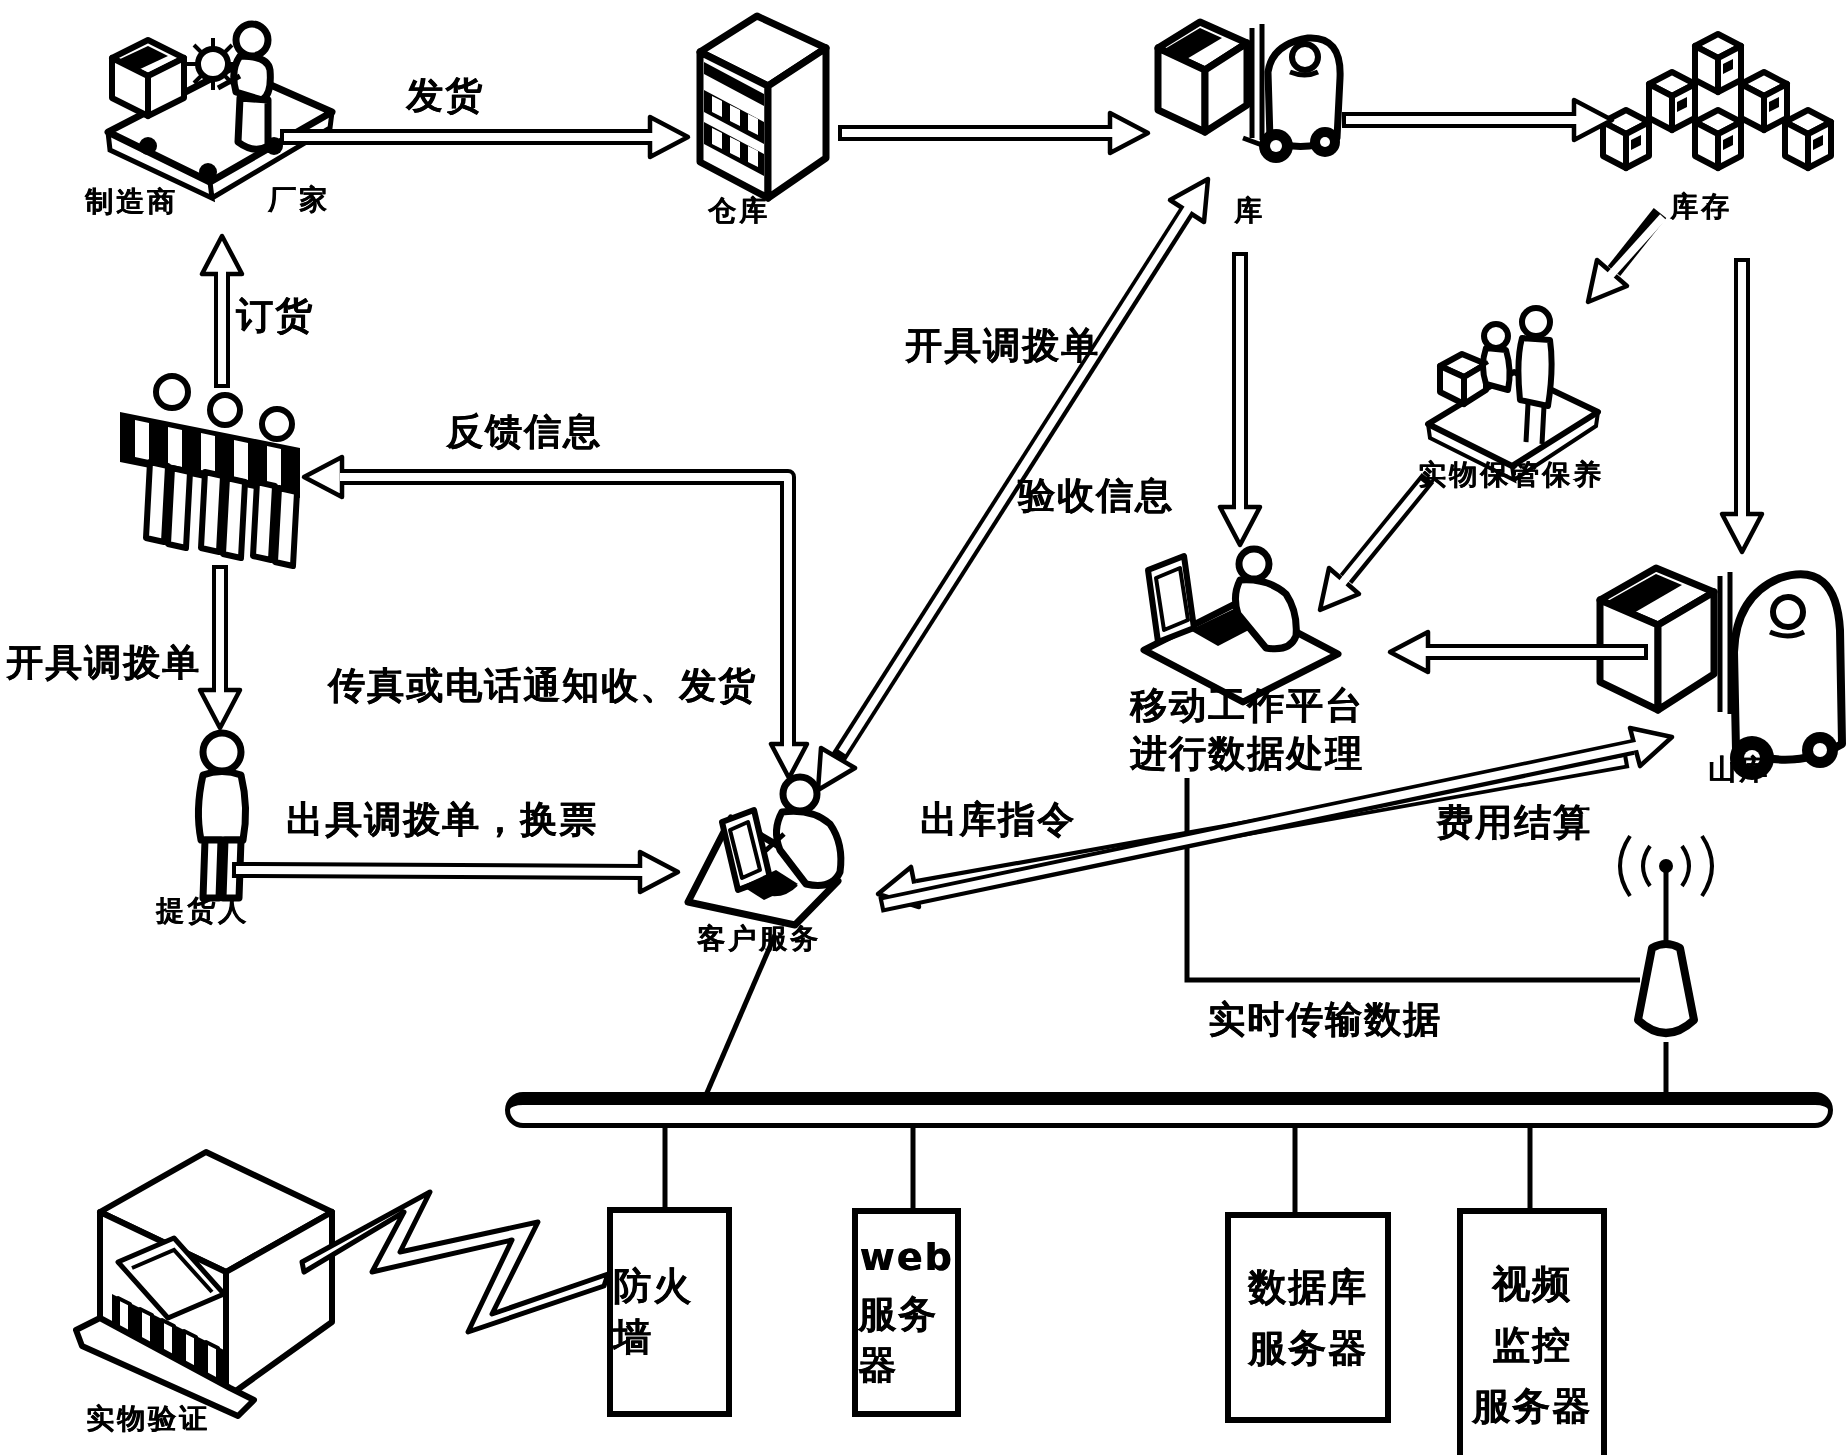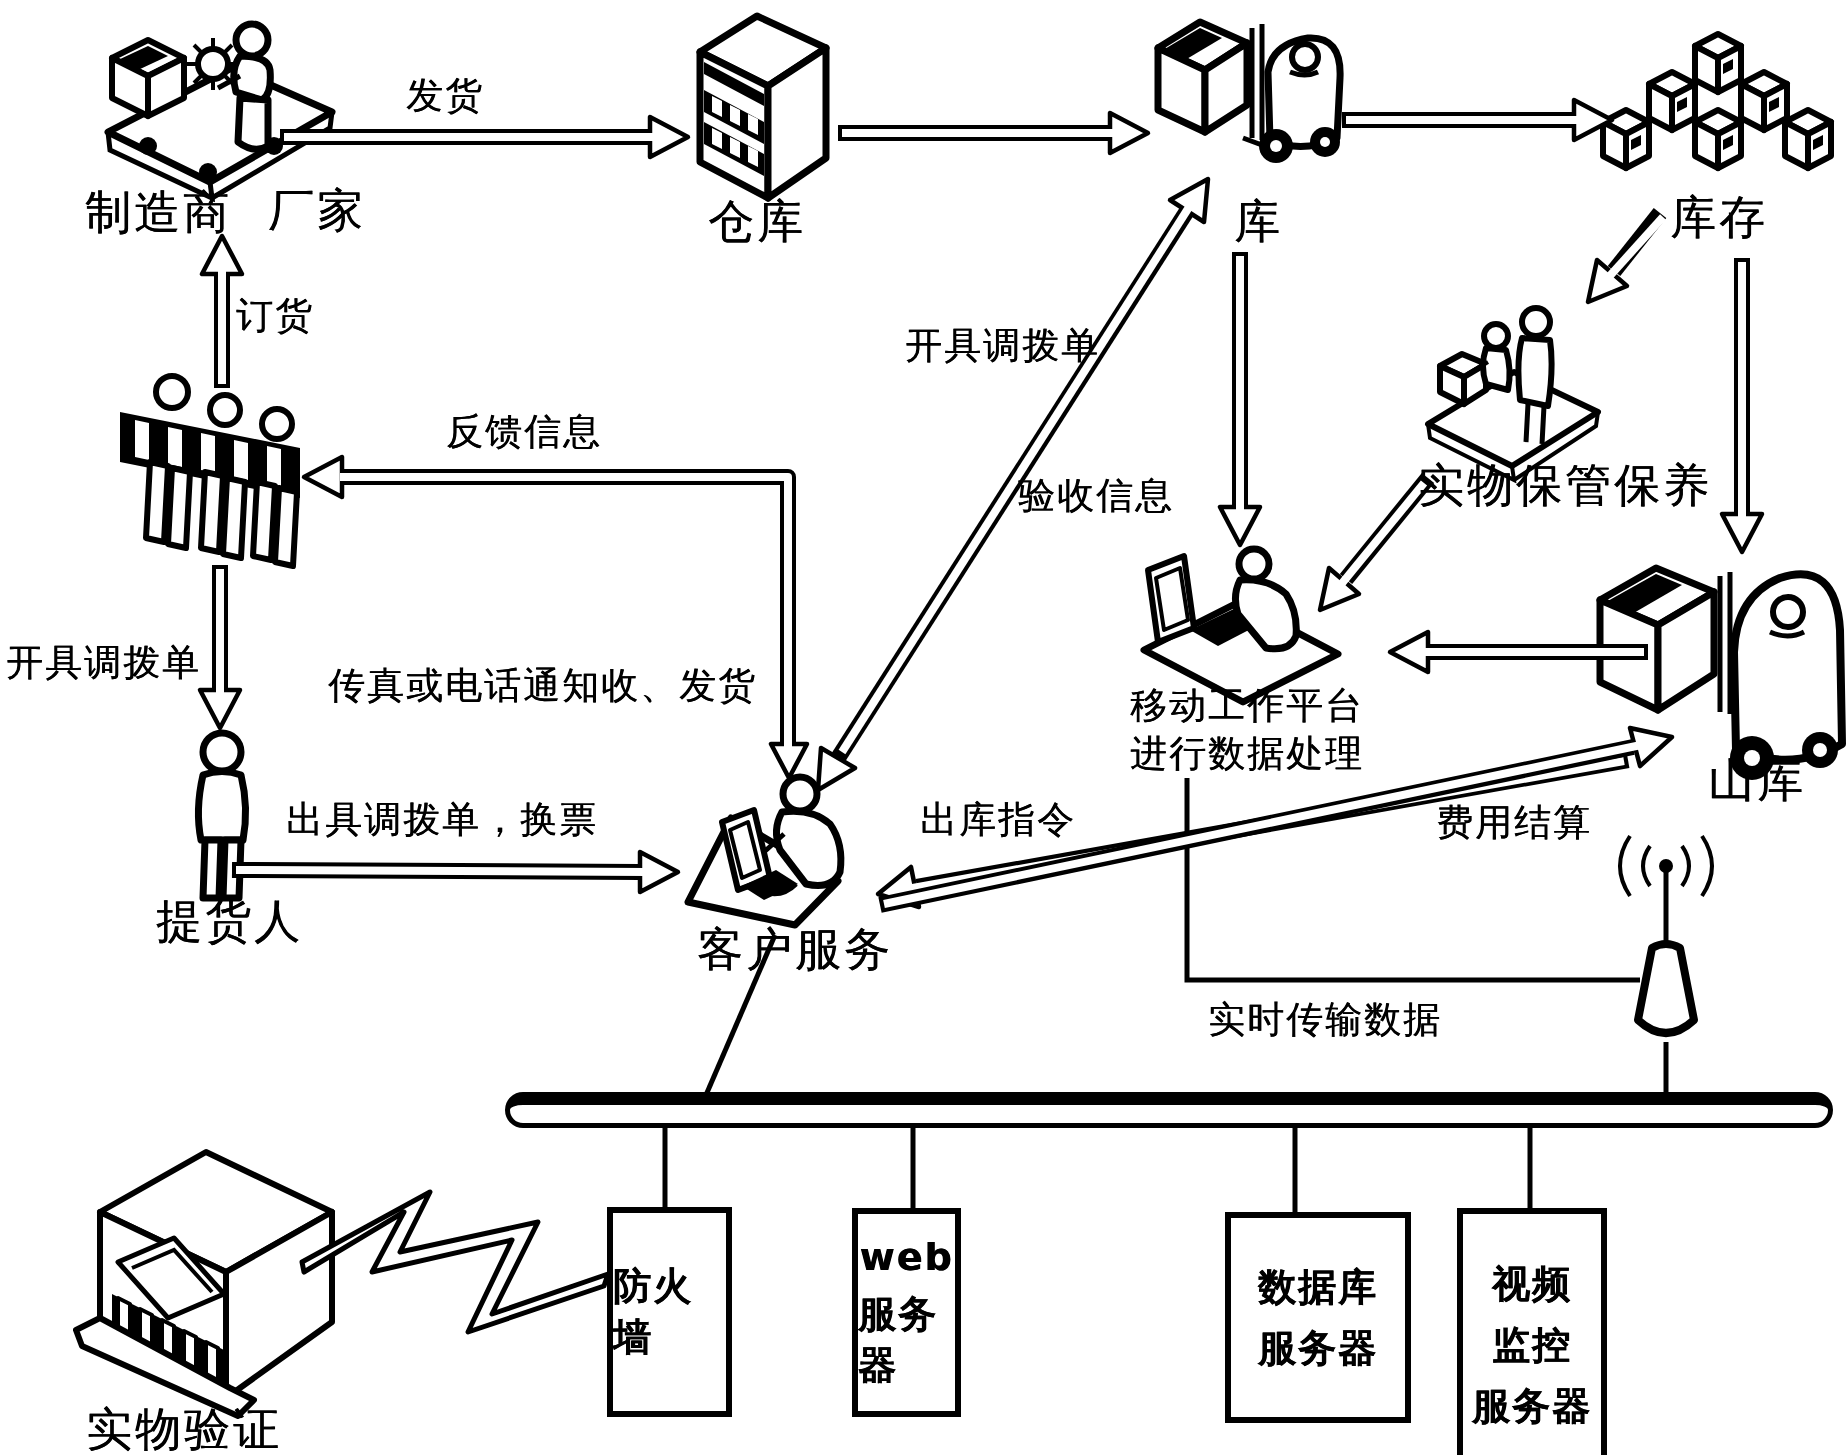--- a/index.html
+++ b/index.html
@@ -1,21 +1,21 @@
 <!DOCTYPE html>
 <html><head>
 <meta charset="utf-8">
 <style>
   html,body{margin:0;padding:0;background:#888;}
   .stage{position:relative;width:1846px;height:1455px;background:#fff;overflow:hidden;
          font-family:"DejaVu Sans",sans-serif;color:#000;}
   svg.layer{position:absolute;left:0;top:0;}
-  .lbl{position:absolute;font-weight:400;white-space:nowrap;line-height:1.1;
+  .lbl{position:absolute;font-weight:700;white-space:nowrap;line-height:1.1;
        text-shadow:0.6px 0 #000;}
-  .n{font-size:46px;letter-spacing:3px;}
+  .n{font-size:28px;letter-spacing:3px;}
   .e{font-size:37px;letter-spacing:2px;}
   .box{position:absolute;box-sizing:border-box;border:6px solid #000;background:#fff;
        display:flex;flex-direction:column;align-items:center;justify-content:center;
        gap:10px;font-weight:700;font-size:38px;letter-spacing:2px;text-shadow:0.6px 0 #000;}
   .bus{position:absolute;box-sizing:border-box;background:#fff;border:5px solid #000;
        border-top-width:13px;border-radius:18px;}
   
   .o{fill:none;stroke:#000;stroke-width:16;stroke-linejoin:round;stroke-linecap:butt;}
   .i{fill:none;stroke:#fff;stroke-width:8;stroke-linejoin:round;stroke-linecap:butt;}
   .h{fill:#fff;stroke:#000;stroke-width:4.5;stroke-linejoin:round;}
@@ -354,21 +354,21 @@
 
 <div class="box" style="left:607px;top:1207px;width:125px;height:210px">
   <div>防火墙</div>
 </div>
 
 <div class="box" style="left:852px;top:1208px;width:109px;height:209px">
   <div>web</div>
   <div>服务器</div>
 </div>
 
-<div class="box" style="left:1225px;top:1212px;width:186px;height:211px">
+<div class="box" style="left:1225px;top:1212px;width:166px;height:211px">
   <div>数据库</div>
   <div>服务器</div>
 </div>
 
 <div class="box" style="left:1457px;top:1208px;width:150px;height:275px">
   <div>视频</div>
   <div>监控</div>
   <div>服务器</div>
 </div>
 

